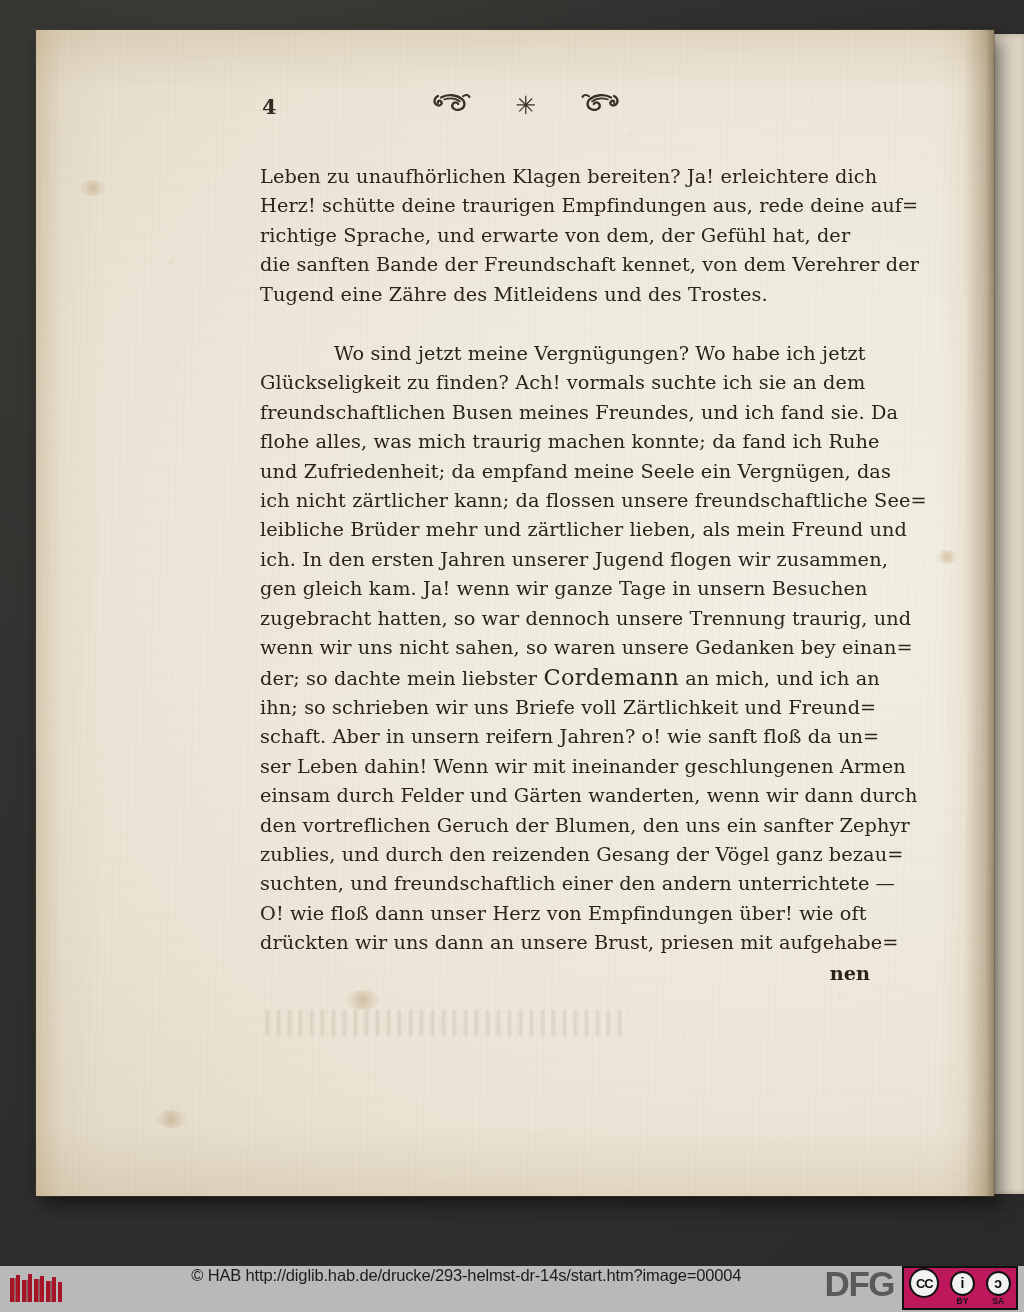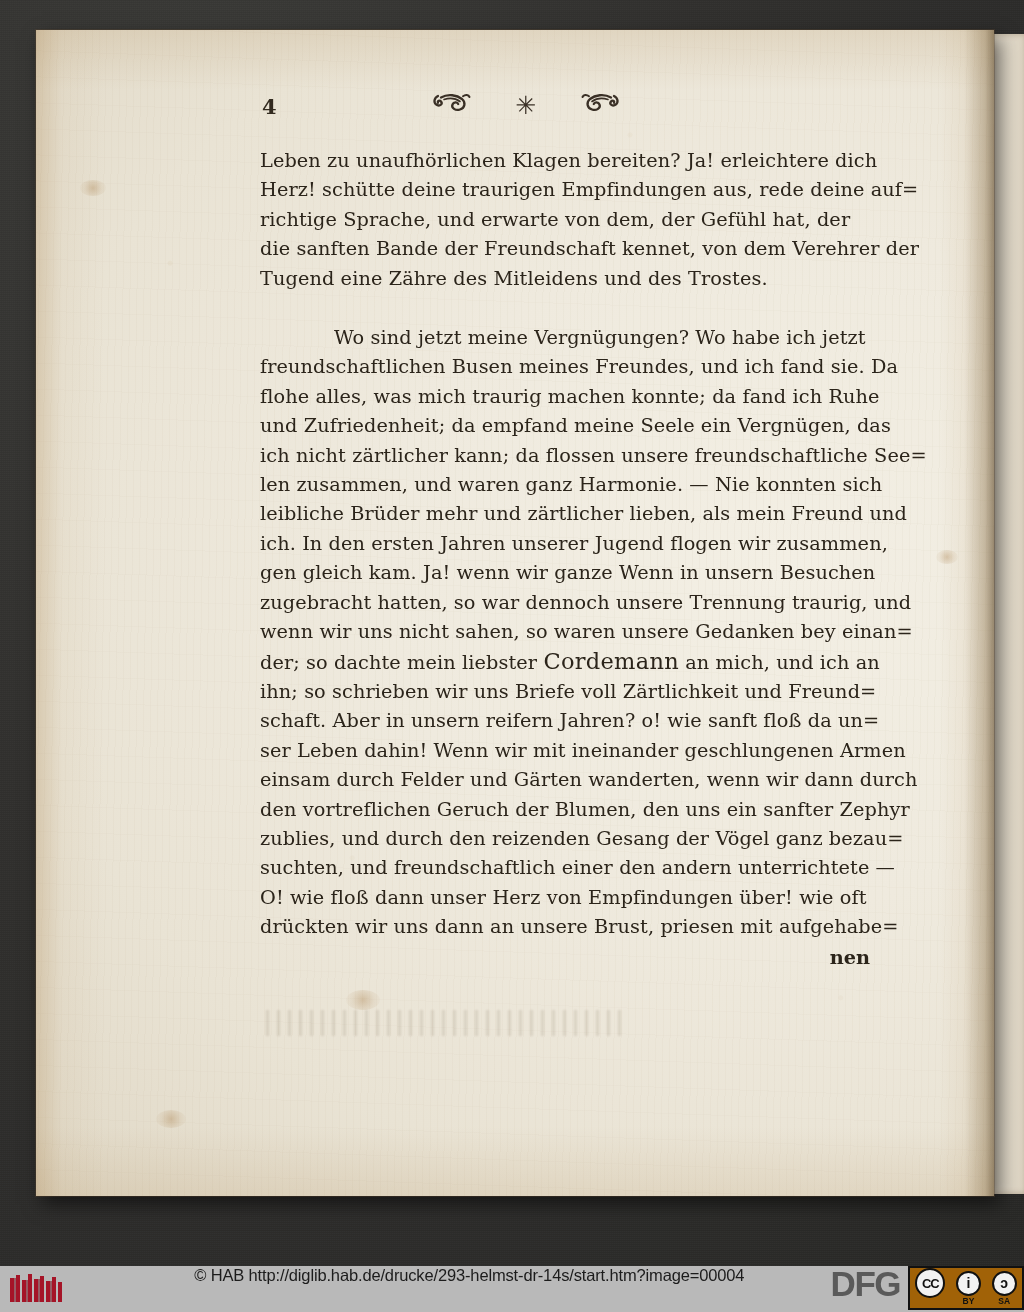--- a/index.html
+++ b/index.html
@@ -124,21 +124,21 @@
     font-size: 25px;
     line-height: 1;
     color: #3a3026;
     font-family: "DejaVu Sans", sans-serif;
   }
 
   
   #text-block {
     position: absolute;
     left: 224px;
-    top: 116px;
+    top: 132px;
     width: 620px;
   }
   .para {
     margin: 0;
     color: #2b241a;
     font-size: 19.3px;
     line-height: 29.4px;
     letter-spacing: .1px;
   }
   .para .line {
@@ -221,21 +221,22 @@
     font-size: 35px;
     letter-spacing: -1.5px;
     color: #5a5a5a;
     padding: 0 8px 0 6px;
     line-height: 1;
   }
   #cc-badge {
     flex: 0 0 auto;
     width: 112px;
     height: 40px;
-    background: #a16207;
+    margin-right: 6px;
+    background: #be185d;
     border: 2px solid #111;
     display: flex;
     align-items: center;
     justify-content: space-around;
     position: relative;
   }
   .cc-mark {
     display: flex;
     flex-direction: column;
     align-items: center;
@@ -312,28 +313,28 @@
     <p class="para" id="para-opening">
       <span class="line">Leben zu unaufhörlichen Klagen bereiten?   Ja! erleichtere dich</span>
       <span class="line">Herz! schütte deine traurigen Empfindungen aus, rede deine auf=</span>
       <span class="line">richtige Sprache, und erwarte von dem, der Gefühl hat, der</span>
       <span class="line">die sanften Bande der Freundschaft kennet, von dem Verehrer der</span>
       <span class="line">Tugend eine Zähre des Mitleidens und des Trostes.</span>
     </p>
 
     <p class="para" id="para-main">
       <span class="line"><span class="indent"></span><span>Wo sind jetzt meine Vergnügungen? Wo habe ich jetzt</span></span>
+      <span class="line">Glückseligkeit zu finden?   Ach!  vormals suchte ich sie an dem</span>
       <span class="line">freundschaftlichen Busen meines Freundes, und ich fand sie.   Da</span>
       <span class="line">flohe alles, was mich traurig machen konnte; da fand ich Ruhe</span>
       <span class="line">und Zufriedenheit; da empfand meine Seele ein Vergnügen, das</span>
       <span class="line">ich nicht zärtlicher kann; da flossen unsere freundschaftliche See=</span>
-      <span class="line">len zusammen, und waren ganz Harmonie.  —   Nie konnten sich</span>
       <span class="line">leibliche Brüder mehr und zärtlicher lieben,  als mein Freund und</span>
       <span class="line">ich.   In den ersten Jahren unserer Jugend flogen wir zusammen,</span>
-      <span class="line">gen gleich kam.   Ja! wenn wir ganze Wenn in unsern Besuchen</span>
+      <span class="line">gen gleich kam.   Ja! wenn wir ganze Tage in unsern Besuchen</span>
       <span class="line">zugebracht hatten, so war dennoch unsere Trennung traurig, und</span>
       <span class="line">wenn wir uns nicht sahen, so waren unsere Gedanken bey einan=</span>
       <span class="line" id="line-cordemann">der; so dachte mein liebster <span class="emph-name">Cordemann</span> an mich, und ich an</span>
       <span class="line">ihn;  so schrieben wir uns Briefe voll Zärtlichkeit und Freund=</span>
       <span class="line">schaft.   Aber in unsern reifern Jahren?  o! wie sanft floß da un=</span>
       <span class="line">ser Leben dahin! Wenn wir mit ineinander geschlungenen Armen</span>
       <span class="line">einsam durch Felder und Gärten wanderten, wenn wir dann durch</span>
       <span class="line">den vortreflichen Geruch der Blumen, den uns ein sanfter Zephyr</span>
       <span class="line">zublies, und durch den reizenden Gesang der Vögel ganz bezau=</span>
       <span class="line">suchten, und freundschaftlich einer den andern unterrichtete  —</span>

